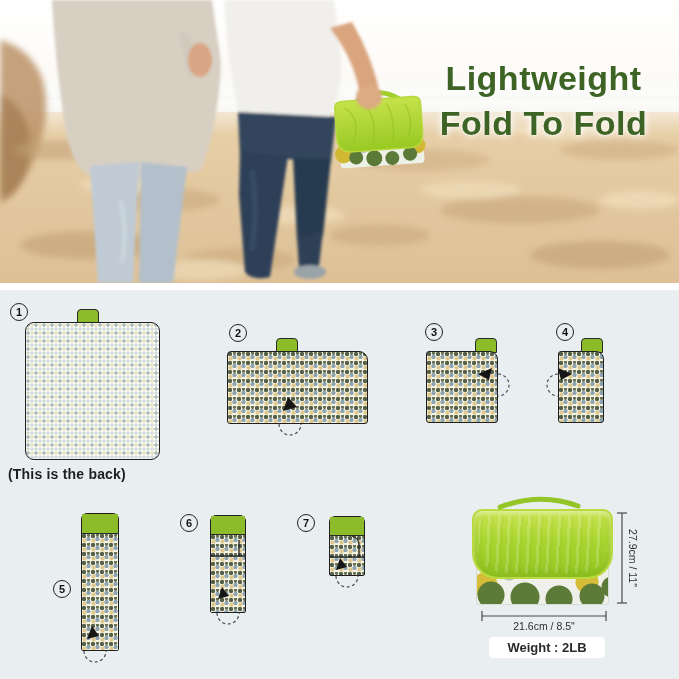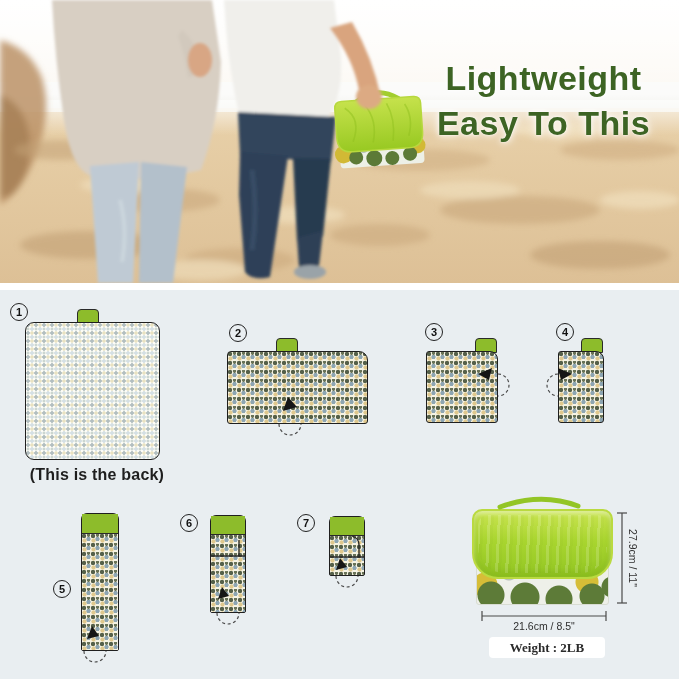--- a/index.html
+++ b/index.html
@@ -52,22 +52,22 @@
       radial-gradient(circle at 6.5px 5px, #8da5b2 1.8px, transparent 2.4px),
       radial-gradient(circle at 2.5px 6.5px, #dfc88e 1.8px, transparent 2.4px),
       radial-gradient(circle at 6.5px 1px, #687257 1.5px, transparent 2.1px);
     background-size:9px 9px;
   }
   .strip { position:absolute; border:1.6px solid #1f1f1f; z-index:2; display:flex; flex-direction:column; }
   .strip-green { background:#8dbc2b; border-bottom:1.2px solid #2a2a2a; }
   .strip-pat { flex:1; }
 
   .caption {
-    position:absolute; left:8px; top:176px; width:178px; text-align:center;
-    font-size:16px; font-weight:bold; color:#1e1e1e; z-index:3; letter-spacing:0.2px;
+    position:absolute; left:8px; top:176px; width:178px; 
+    font-size:14px; font-weight:bold; color:#1e1e1e; z-index:3; letter-spacing:0.2px;
   }
 
   
   .bag-bottom {
     position:absolute; left:476px; top:268px; width:133px; height:47px; z-index:2;
     background-color:#eef0e9; border-radius:3px; border:1px solid #d8dcd2;
     background-image:
       radial-gradient(circle at 14px 36px, #5d7b38 13px, transparent 14px),
       radial-gradient(circle at 48px 38px, #5d7b38 14px, transparent 15px),
       radial-gradient(circle at 82px 40px, #5d7b38 13px, transparent 14px),
@@ -93,21 +93,21 @@
     position:absolute; left:633px; top:268px; transform:translate(-50%,-50%) rotate(90deg);
     white-space:nowrap; font-size:10.5px; color:#2e2e2e; z-index:4;
   }
   .hdim-label {
     position:absolute; left:482px; top:330px; width:124px; text-align:center;
     font-size:10.5px; color:#2e2e2e; z-index:4;
   }
   .weight-box {
     position:absolute; left:489px; top:347px; width:116px; height:21px; line-height:21px;
     background:#ffffff; border-radius:4px; text-align:center;
-    font-size:13px; font-weight:bold; color:#2b2b2b; z-index:4;font-family:Liberation Serif, serif;
+    font-size:13px; font-weight:bold; color:#2b2b2b; z-index:4;
   }
 </style>
 </head>
 <body>
 
 <div class="canvas">
 
   <div class="photo">
     <svg width="679" height="283" viewBox="0 0 679 283">
       <defs>
@@ -204,21 +204,21 @@
       </g>
       <g filter="url(#soft2)">
         <path d="M330,28 Q353,58 359,90 L381,98 Q373,58 352,22 Z" fill="#d9a47e"></path>
         <ellipse cx="369" cy="97" rx="13" ry="12" fill="#dcaa83"></ellipse>
       </g>
       <ellipse cx="200" cy="60" rx="12" ry="17" fill="#d8a684" filter="url(#soft2)"></ellipse>
     </svg>
 
     <div class="hero-title">
       <div>Lightweight</div>
-      <div>Easy To This</div>
+      <div>Fold To Fold</div>
     </div>
   </div>
 
   <div class="divider"></div>
 
   <div class="diagram">
 
     <div class="badge" style="left:10px; top:13px;">1</div>
     <div class="tab" style="left:77px; top:19px;"></div>
     <div class="blanket pat-light" style="left:25px; top:32px; width:135px; height:138px; border-radius:9px;"></div>

